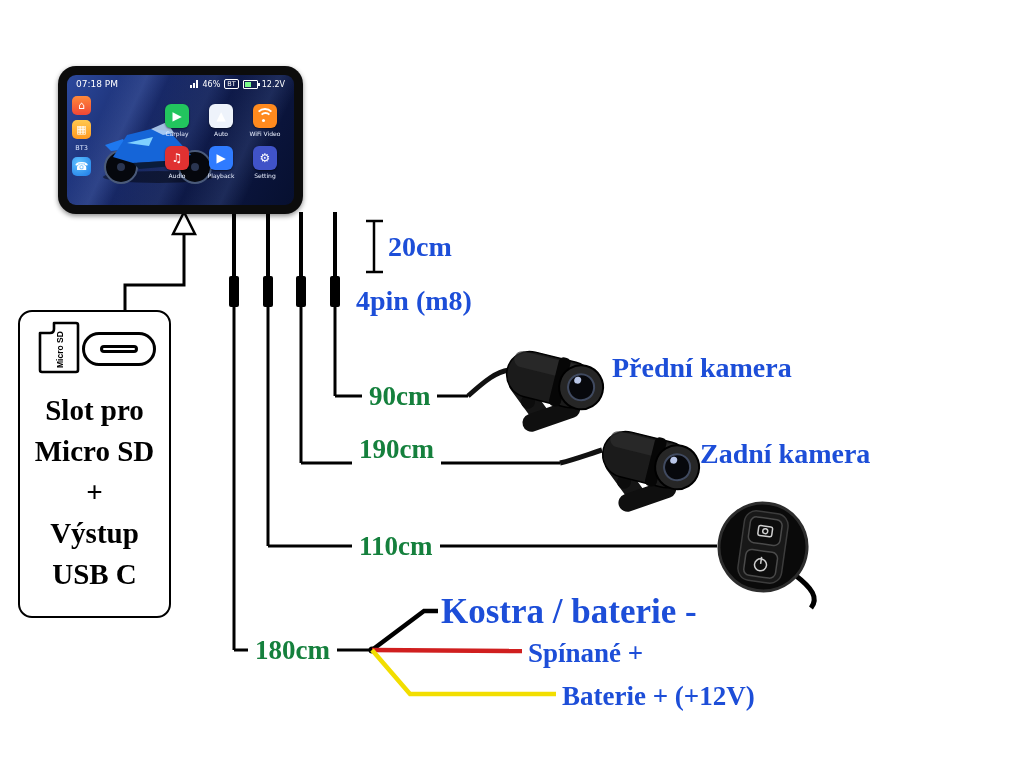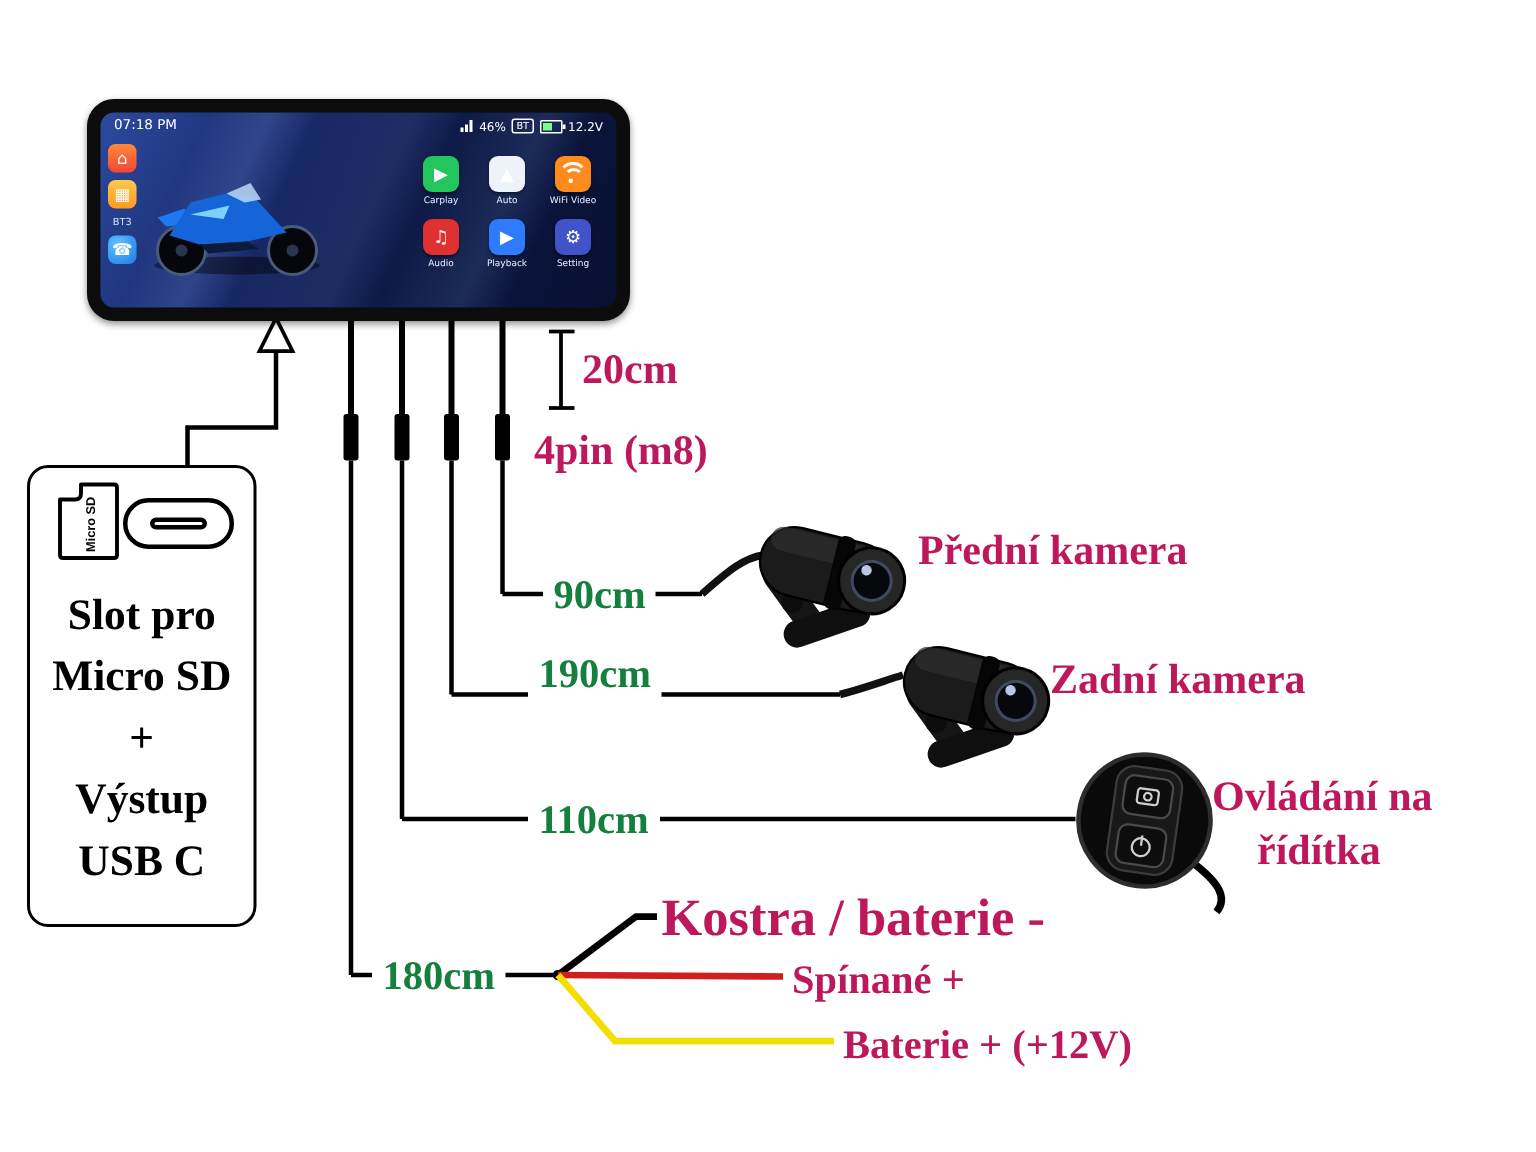--- a/index.html
+++ b/index.html
@@ -1,27 +1,27 @@
 <!DOCTYPE html>
 <html><head>
 <meta charset="utf-8">
 <style>
   html,body{margin:0;padding:0;}
   .stage{position:relative;width:1024px;height:768px;background:#ffffff;overflow:hidden;
          font-family:"Liberation Serif",serif;color:#000;}
   .wires{position:absolute;left:0;top:0;z-index:1;}
 
   
-  .plain-label{position:absolute;z-index:3;font-weight:700;font-size:28px;line-height:36px;white-space:nowrap;color:#be185d;}
+  .plain-label{position:absolute;z-index:3;font-weight:700;font-size:28px;line-height:36px;white-space:nowrap;color:#1d4ed8;}
   .measure{position:absolute;z-index:3;font-weight:700;font-size:27px;line-height:34px;white-space:nowrap;
            background:#fff;padding:0 7px;color:#15803d;}
   .two-line .l2{display:block;padding-left:30px;}
 
   
-  .device{position:absolute;left:58px;top:66px;width:362px;height:148px;z-index:2;
+  .device{position:absolute;left:58px;top:66px;width:245px;height:148px;z-index:2;
           background:#0c0c0c;border-radius:18px;padding:9px;box-sizing:border-box;
           box-shadow:0 2px 5px rgba(0,0,0,.45);}
   .screen{position:relative;width:100%;height:100%;border-radius:9px;overflow:hidden;
           background:linear-gradient(118deg,#2c4a9e 0%,#1a2c6e 30%,#0d1845 62%,#071030 100%);
           font-family:"DejaVu Sans",sans-serif;color:#fff;}
   .screen::after{content:"";position:absolute;inset:0;pointer-events:none;
           background:linear-gradient(115deg,transparent 18%,rgba(140,175,255,.18) 28%,transparent 36%,
                      rgba(140,175,255,.10) 52%,transparent 60%,rgba(140,175,255,.14) 74%,transparent 82%);}
   .statusbar{position:absolute;top:2px;left:9px;right:9px;height:14px;z-index:4;
              display:flex;justify-content:space-between;align-items:center;font-size:9px;}
@@ -258,22 +258,18 @@
 
   <div class="plain-label" style="left:388px;top:229px;">20cm</div>
   <div class="plain-label" style="left:356px;top:283px;">4pin (m8)</div>
   <div class="measure" style="left:362px;top:379px;">90cm</div>
   <div class="measure" style="left:352px;top:432px;">190cm</div>
   <div class="measure" style="left:352px;top:529px;">110cm</div>
   <div class="measure" style="left:248px;top:633px;">180cm</div>
 
   <div class="plain-label" style="left:700px;top:436px;">Zadní kamera</div>
   <div class="plain-label" style="left:612px;top:350px;">Přední kamera</div>
-  <div class="plain-label two-line" style="left:808px;top:514px;">
-    <span>Ovládání na</span>
-    <span class="l2">řídítka</span>
-  </div>
 
   <div class="plain-label" style="left:441px;top:594px;font-size:35px;">Kostra / baterie -</div>
   <div class="plain-label" style="left:528px;top:635px;font-size:27px;">Spínané +</div>
   <div class="plain-label" style="left:562px;top:678px;font-size:27px;">Baterie + (+12V)</div>
 
 </div>
 
 </body></html>

